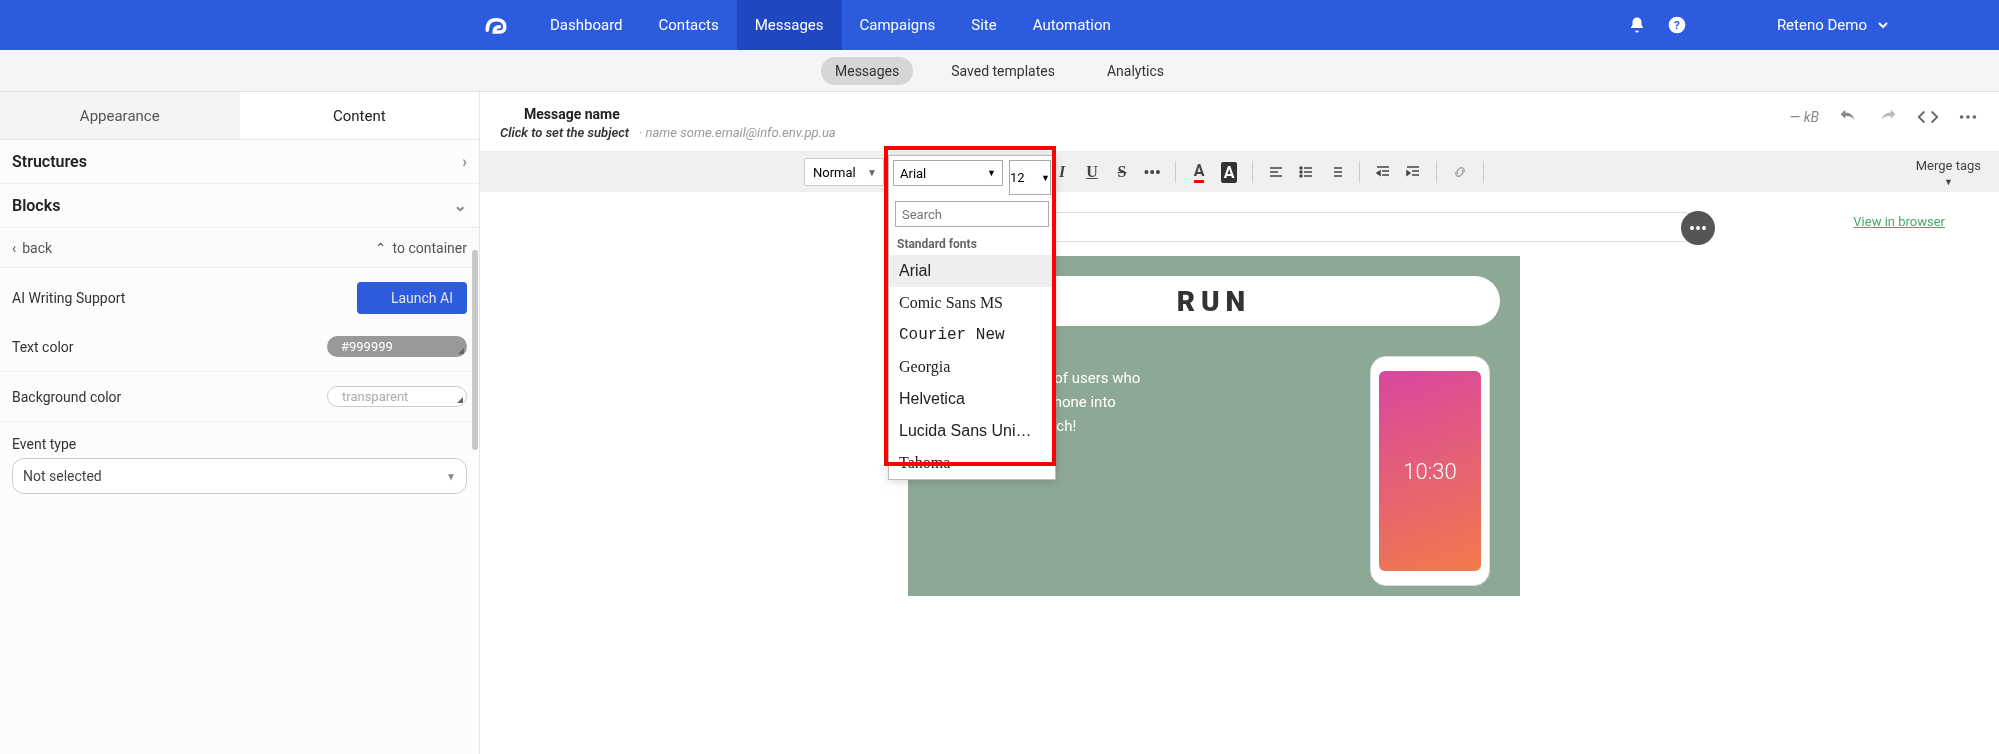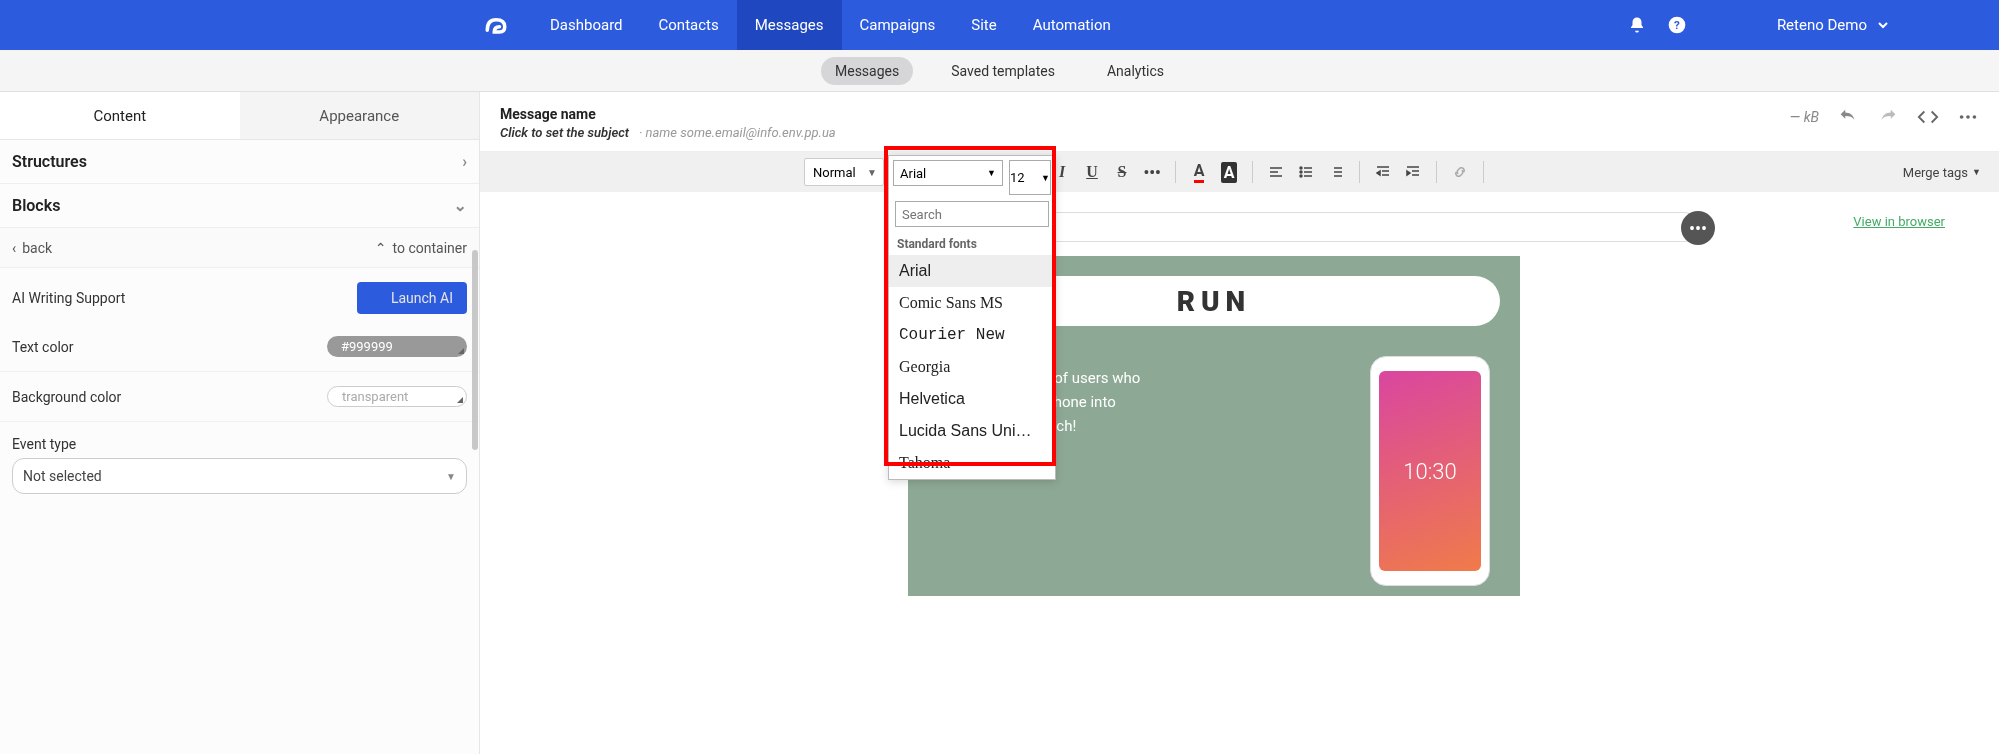--- a/index.html
+++ b/index.html
@@ -54,35 +54,35 @@
 .event-label { font-size: 14px; color: #333; margin-bottom: 6px; }
 .event-select { width: 100%; height: 36px; border: 1px solid #ccc; border-radius: 12px; padding: 0 10px; font-size: 14px; color: #444; background: #fff; display: flex; align-items: center; justify-content: space-between; cursor: pointer; }
 
 
 .left-scroll { position: absolute; left: 472px; top: 250px; width: 6px; height: 200px; background: #c8c8c8; border-radius: 3px; }
 
 
 .right-area { flex: 1; display: flex; flex-direction: column; }
 
 .msg-header { padding: 14px 20px 10px; display: flex; align-items: flex-start; justify-content: space-between; border-bottom: 1px solid #eee; }
-.msg-left .msg-name { font-size: 14px; font-weight: 700; color: #222; }
+.msg-left .msg-name { font-size: 14px; font-weight: 700; color: #222; margin-left: 24px; }
 .msg-left .msg-subject { font-size: 13px; font-style: italic; font-weight: 600; color: #333; margin-top: 4px; display: inline; }
 .msg-left .msg-email { font-size: 13px; font-style: italic; color: #999; margin-left: 6px; }
 .msg-right { display: flex; align-items: center; gap: 18px; color: #888; }
 .msg-right .size { font-style: italic; font-size: 14px; }
 .msg-right .hicon { cursor: pointer; display: flex; align-items: center; }
 
 
 .toolbar { height: 40px; background: #f0f0f1; display: flex; align-items: center; padding: 0 10px; gap: 4px; position: relative; }
 .tb-sep { width: 1px; height: 22px; background: #ccc; margin: 0 6px; }
 .tb-select { height: 28px; border: 1px solid #ccc; background: #fff; font-size: 13px; padding: 0 22px 0 8px; border-radius: 2px; cursor: pointer; display: flex; align-items: center; position: relative; }
 .tb-select .caret { position: absolute; right: 6px; font-size: 10px; color: #666; }
 .tb-btn { width: 26px; height: 26px; display: flex; align-items: center; justify-content: center; cursor: pointer; color: #444; border-radius: 2px; font-weight: bold; }
 .tb-spacer { flex: 1; }
-.merge-btn { font-size: 13px; color: #444; cursor: pointer; padding: 4px 8px; display: flex; align-items: center; gap: 4px; }
+.merge-btn { font-size: 13px; color: #444; cursor: pointer; padding: 4px 8px; display: flex; align-items: center; gap: 4px; flex-direction: column; }
 
 .toolbar-left-pad { width: 310px; }
 
 
 .font-dropdown { position: absolute; top: 3px; left: 888px; width: 168px; background: #fff; border: 1px solid #bbb; box-shadow: 0 2px 8px rgba(0,0,0,0.15); z-index: 100; }
 .font-dropdown .fd-top { display: flex; gap: 6px; padding: 4px; }
 .font-dropdown .fd-select { flex: 1; height: 26px; border: 1px solid #aaa; font-size: 13px; padding: 0 6px; display: flex; align-items: center; justify-content: space-between; cursor: pointer; }
 .font-dropdown .fd-size { width: 42px; height: 35px; border: 1px solid #aaa; font-size: 13px; padding: 0 0; display: flex; align-items: center; justify-content: space-between; cursor: pointer; }
 .font-dropdown .fd-search { margin: 2px 6px 6px; }
 .font-dropdown .fd-search input { width: 100%; height: 26px; border: 1px solid #aaa; font-size: 13px; padding: 0 6px; }
@@ -146,22 +146,22 @@
 <div class="subtabs">
   <div class="subtab active">Messages</div>
   <div class="subtab">Saved templates</div>
   <div class="subtab">Analytics</div>
 </div>
 
 <div class="main">
 
   <div class="left-panel">
     <div class="left-tabs">
+      <div class="left-tab inactive">Appearance</div>
       <div class="left-tab active">Content</div>
-      <div class="left-tab inactive">Appearance</div>
     </div>
 
     <div class="section-row">
       <span>Structures</span>
       <span class="chev">›</span>
     </div>
     <div class="section-row">
       <span>Blocks</span>
       <span class="chev">⌄</span>
     </div>

